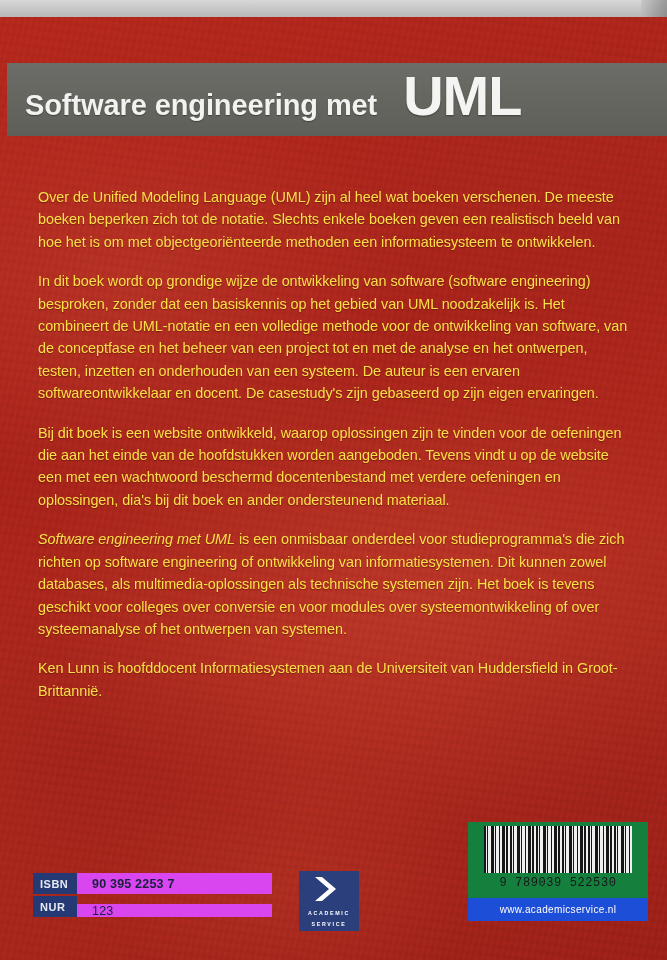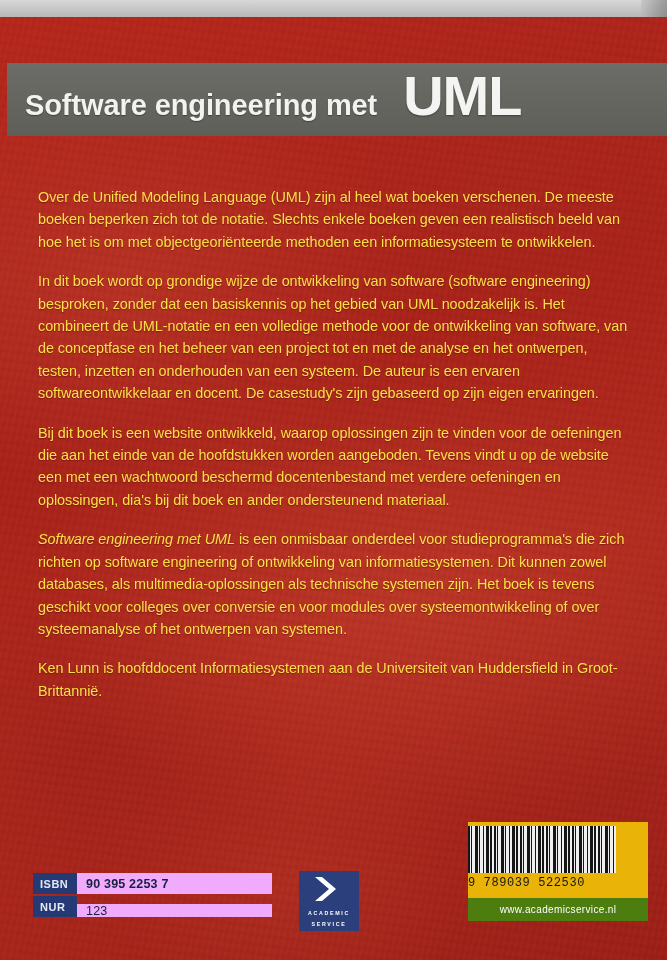--- a/index.html
+++ b/index.html
@@ -136,27 +136,27 @@
     font-size: 11px;
     font-weight: bold;
     letter-spacing: .5px;
     display: flex;
     align-items: center;
     padding-left: 7px;
     text-align: center;
   }
   .isbn-val {
     flex: 1;
-    background: #f0abfc;
+    background: #d946ef;
     color: #18203f;
     font-size: 12.5px;
     font-weight: bold;
     display: flex;
     align-items: center;
-    padding-left: 9px;
+    padding-left: 15px;
     letter-spacing: .2px;
   }
   .isbn-val.light { font-weight: normal; margin-top: 8px; }
 
   
   .logo {
     position: absolute;
     left: 299px;
     top: 871px;
     width: 60px;
@@ -178,23 +178,24 @@
     text-align: center;
   }
 
   
   .barcode-panel {
     position: absolute;
     left: 468px;
     top: 822px;
     width: 180px;
     height: 76px;
-    background: #eab308;
+    background: #15803d;
     display: flex;
     flex-direction: column;
+    align-items: center;
     padding-top: 4px;
   }
   .bars {
     width: 148px;
     height: 47px;
     background-image:
       repeating-linear-gradient(90deg,
         #151515 0px, #151515 2px, #efeff0 2px, #efeff0 3px,
         #151515 3px, #151515 4px, #efeff0 4px, #efeff0 7px,
         #151515 7px, #151515 10px, #efeff0 10px, #efeff0 11px,
@@ -209,21 +210,21 @@
     font-size: 12px;
     color: #17171a;
     letter-spacing: .6px;
   }
   .url-band {
     position: absolute;
     left: 468px;
     top: 898px;
     width: 180px;
     height: 23px;
-    background: #4d7c0f;
+    background: #1d4ed8;
     display: flex;
     align-items: center;
     justify-content: center;
   }
   .url-band span {
     color: #ffffff;
     font-size: 10px;
     letter-spacing: .35px;
   }
 </style>

